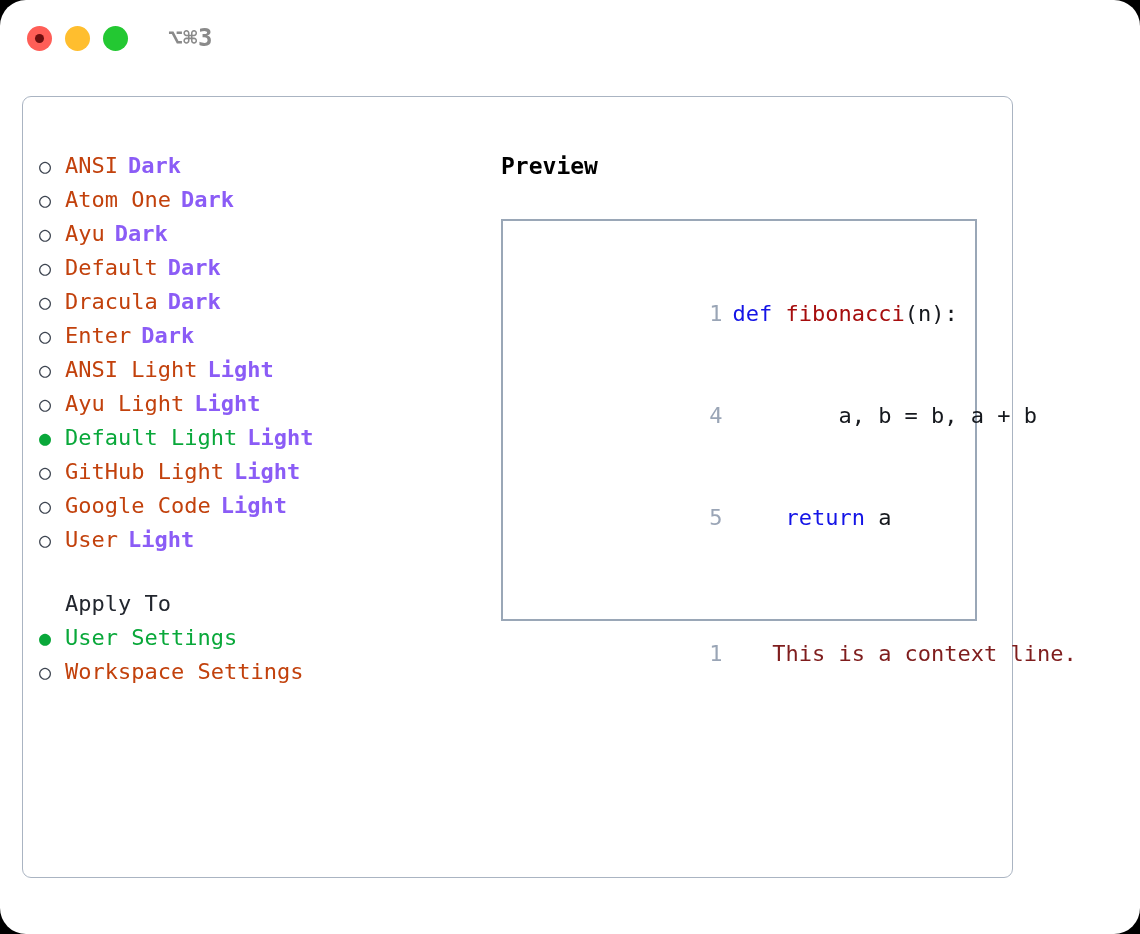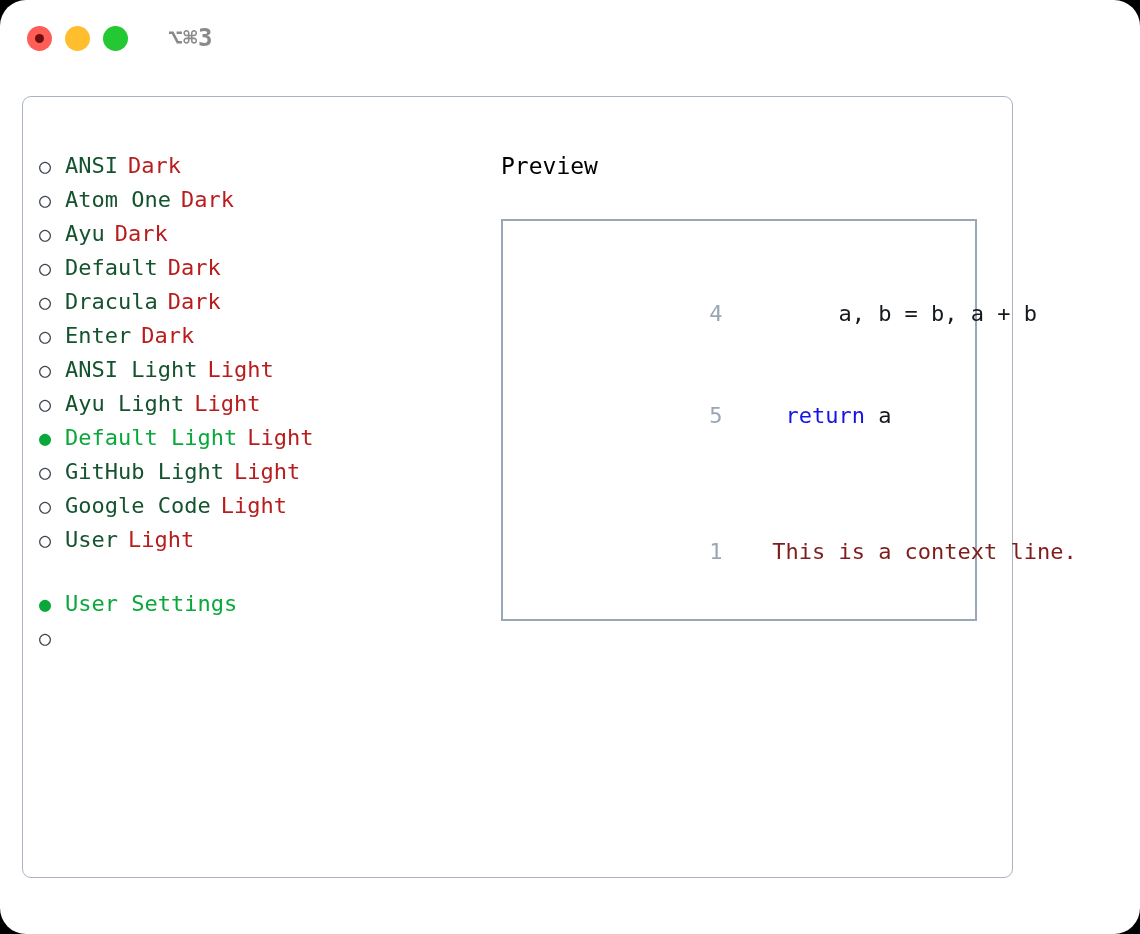--- a/index.html
+++ b/index.html
@@ -108,26 +108,27 @@
     white-space: pre;
   }
   .marker {
     width: 26px;
     flex: 0 0 26px;
     color: #3d4450;
     font-size: 20px;
   }
   .marker.sel { color: #09a83a; }
   .label {
-    color: #14532d;
+    color: #c2410c;
   }
   .label.sel { color: #09a83a; text-align: right; }
   .tag {
-    color: #b91c1c;
+    color: #8b5cf6;
     margin-left: 10px;
+    font-weight: bold;
   }
   .subhead {
     font-size: 22px;
     color: #22262e;
     line-height: 34px;
     padding-left: 26px;
     white-space: pre;
   }
   .spacer-lg { height: 30px; }
 
@@ -142,21 +143,21 @@
 
   
   .right-col {
     position: absolute;
     left: 478px;
     top: 52px;
     width: 500px;
   }
   .preview-title {
     font-size: 23px;
-    font-weight: normal;
+    font-weight: bold;
     color: #000000;
     line-height: 34px;
   }
   .preview-box {
     margin-top: 36px;
     width: 476px;
     height: 402px;
     border: 2px solid #9aa7b7;
     box-sizing: border-box;
     background: #ffffff;
@@ -264,37 +265,42 @@
           <span class="tag">Light</span>
         </div>
         <div class="row">
           <span class="marker">○</span>
           <span class="label">User</span>
           <span class="tag">Light</span>
         </div>
 
         <div class="spacer-lg"></div>
 
+        <div class="subhead">Apply To</div>
 
         <div class="row">
           <span class="marker sel">●</span>
           <span class="label sel">User Settings</span>
         </div>
         <div class="row">
           <span class="marker">○</span>
+          <span class="label">Workspace Settings</span>
         </div>
 
       </div>
 
       <div class="right-col">
         <div class="preview-title">Preview</div>
 
         <div class="preview-box">
           <div class="code-area">
 
+            <div class="code-line">
+              <span class="ln">1</span><span class="kw">def </span><span class="fn">fibonacci</span><span class="plain">(n):</span>
+            </div>
 
 
 
             <div class="code-line">
               <span class="ln">4</span><span class="plain">        a, b = b, a + b</span>
             </div>
 
             <div class="code-line">
               <span class="ln">5</span><span class="plain">    </span><span class="kw">return</span><span class="plain"> a</span>
             </div>

